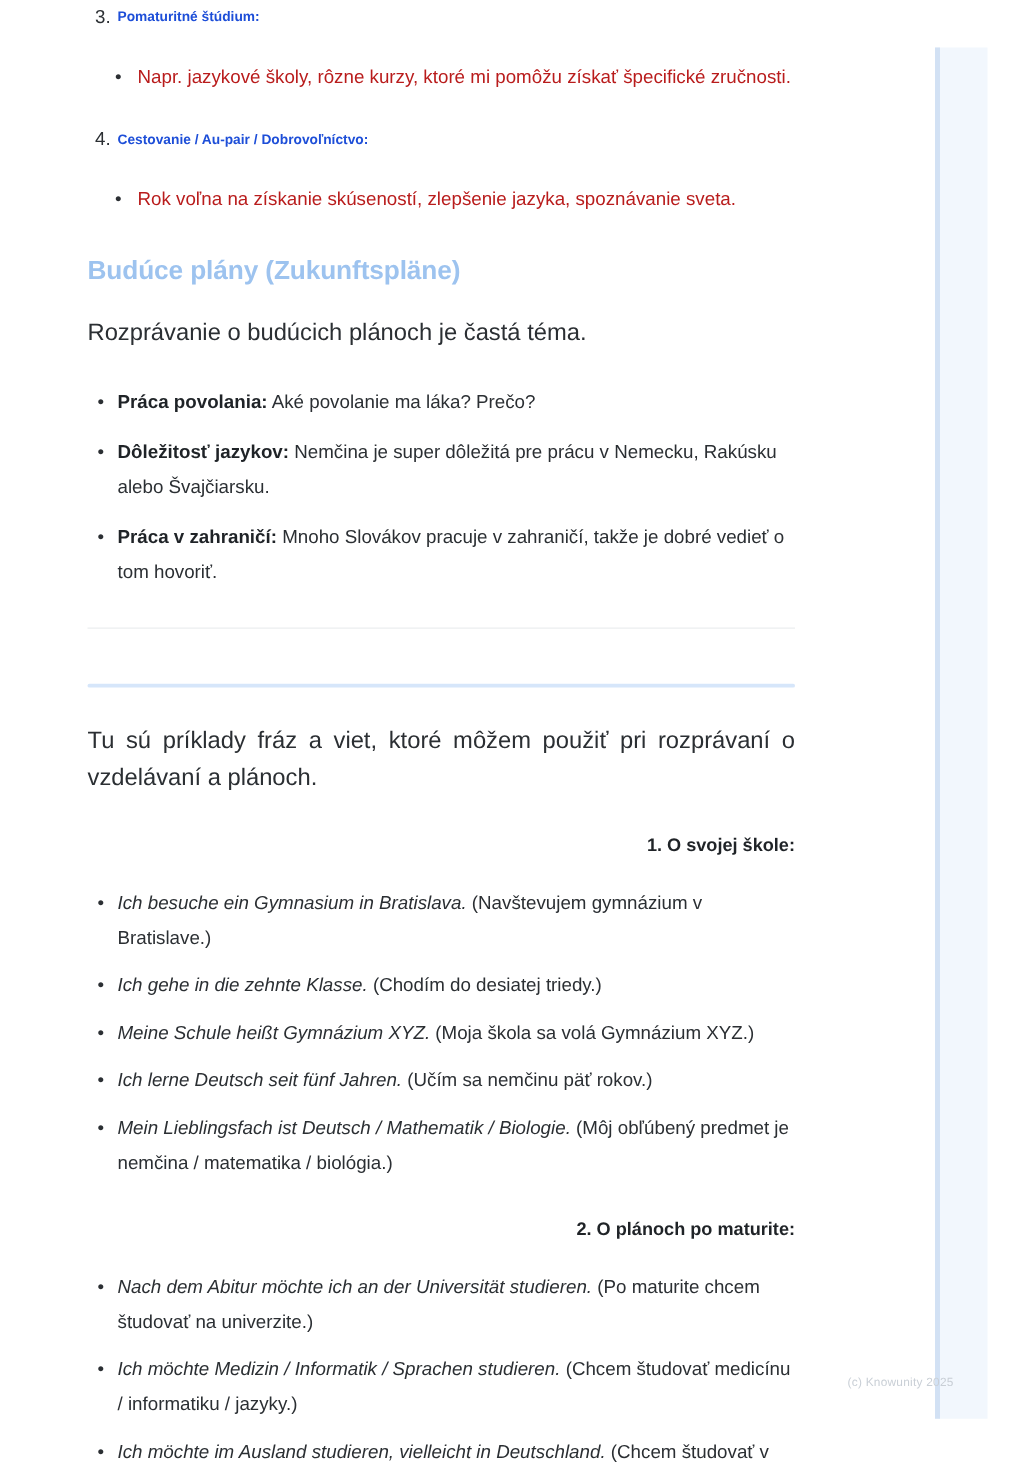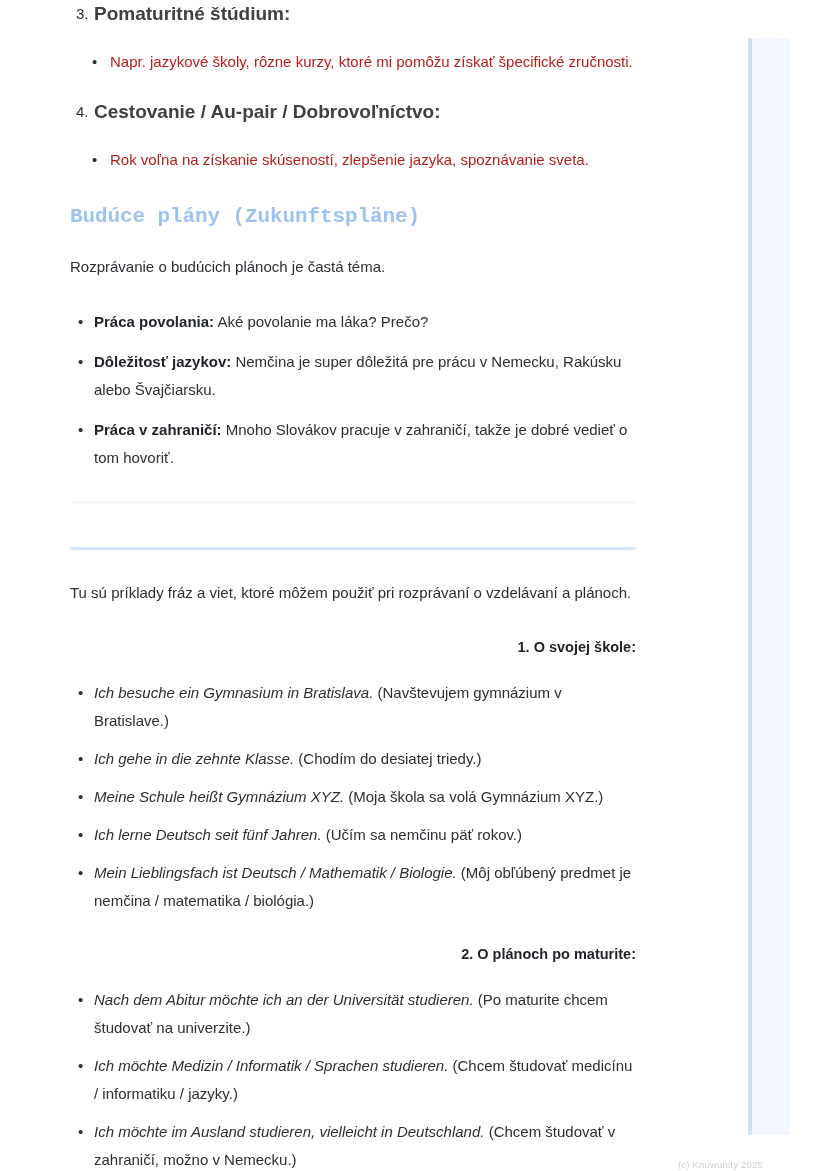--- a/index.html
+++ b/index.html
@@ -47,24 +47,24 @@
   }
   .num-marker {
     position: absolute;
     left: 6px;
     top: 0;
     font-size: 15px;
     color: #2b2f33;
     line-height: 28px;
   }
   .num-title {
-    font-size: 19px;
-    font-weight: bold;
-    line-height: 28px;
-    color: #404040;
+    font-size: 11px;
+    font-weight: bold;
+    line-height: 28px;
+    color: #1d4ed8;
   }
 
   
   .sub-list {
     margin: 0 0 22px 0;
     padding: 0;
     list-style: none;
   }
   .sub-list li {
     position: relative;
@@ -84,21 +84,20 @@
   }
 
   
   h2.sub-heading {
     font-size: 21px;
     font-weight: bold;
     color: #9dc3ef;
     margin: 30px 0 22px 0;
     line-height: 1.25;
     letter-spacing: -0.1px;
-    font-family: Liberation Mono, monospace;
   }
 
   h1.main-heading {
     font-size: 27px;
     font-weight: bold;
     color: #5b9bef;
     margin: 0 0 12px 0;
     line-height: 1.25;
     letter-spacing: -0.3px;
   }
@@ -112,21 +111,21 @@
   }
 
   .section-divider {
     height: 1px;
     background: #eceef0;
     width: 566px;
     margin: 30px 0 44px 0;
   }
 
   p.body-text {
-    font-size: 15px;
+    font-size: 19px;
     line-height: 30px;
     margin: 0 0 30px 0;
     text-align: justify;
     color: #2b2f33;
   }
 
   h3.example-heading {
     font-size: 14.5px;
     font-weight: bold;
     color: #1f2327;
@@ -162,21 +161,21 @@
   .lead-bold { font-weight: bold; color: #1f2327; }
   .de { font-style: italic; }
 
   
   ul.examples li { margin-bottom: 10px; }
 
   
   #watermark {
     position: absolute;
     left: 678px;
-    top: 1159px;
+    top: 1101px;
     font-size: 9.5px;
     color: #c9cfd6;
     letter-spacing: 0.2px;
     white-space: nowrap;
   }
 </style>
 </head>
 <body>
 
 <div id="right-panel"></div>

